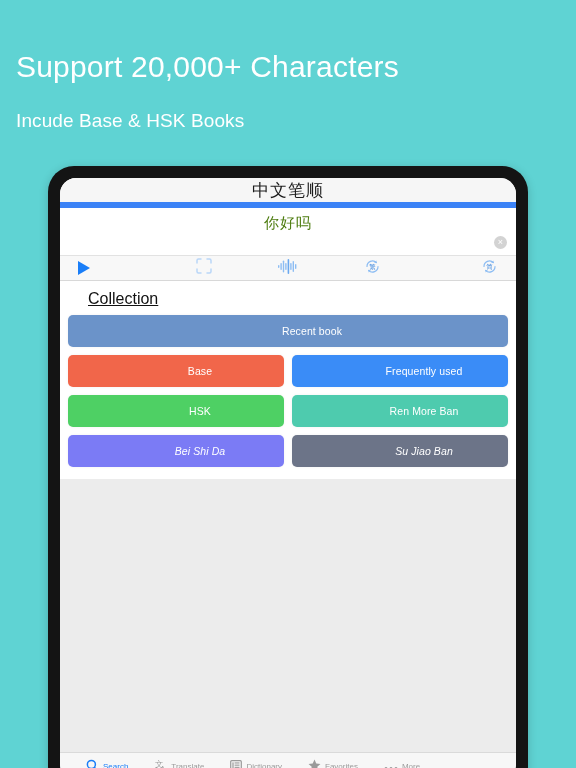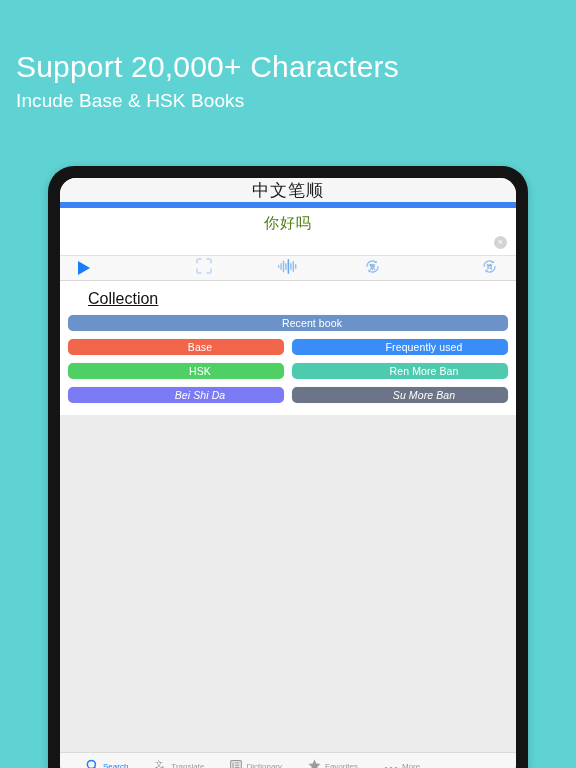--- a/index.html
+++ b/index.html
@@ -14,21 +14,21 @@
   .promo { position:absolute; top:0; left:16px; width:471px; text-align:left; }
   .promo-title {
     margin-top:50px;
     font-size:30px;
     font-weight:400;
     color:#ffffff;
     letter-spacing:0.2px;
     line-height:1.15;
   }
   .promo-sub {
-    margin-top:5px;
+    margin-top:25px;
     font-size:19px;
     font-weight:400;
     color:#ffffff;
     letter-spacing:0.1px;
   }
 
   
   .device {
     position:absolute;
     left:48px; top:166px;
@@ -145,21 +145,21 @@
   }
   .card-label {
     font-size:16px; color:#111;
     margin:0 0 7px 20px;
     text-decoration:underline;
   }
   .btn-row { display:flex; gap:8px; margin-bottom:8px; }
   .btn-row:last-child { margin-bottom:0;font-style:italic; }
   .cbtn {
     flex:1;
-    height:16px;
+    height:32px;
     border-radius:5px;
     display:flex; align-items:center; justify-content:center;
     color:#ffffff;
     font-size:10.5px;
     letter-spacing:0.1px;
     box-shadow:0 0 3px rgba(0,0,0,0.06);
     padding-left:48px;
   }
 
   
@@ -262,21 +262,21 @@
             <div class="btn-row">
               <div class="cbtn" style="background: rgb(241, 102, 74);">Base</div>
               <div class="cbtn" style="background: rgb(58, 140, 247);">Frequently used</div>
             </div>
             <div class="btn-row">
               <div class="cbtn" style="background: rgb(78, 208, 100);">HSK</div>
               <div class="cbtn" style="background: rgb(78, 203, 174);">Ren More Ban</div>
             </div>
             <div class="btn-row">
               <div class="cbtn" style="background: rgb(123, 123, 245);">Bei Shi Da</div>
-              <div class="cbtn" style="background: rgb(108, 116, 136);">Su More Ban</div>
+              <div class="cbtn" style="background: rgb(108, 116, 136);">Su Jiao Ban</div>
             </div>
           </div>
       </div>
     </div>
 
     <div class="tabbar" id="tabbar">
         <div class="tab active">
           <span><svg width="13" height="13" viewBox="0 0 14 14" fill="none" stroke="#1a7ef8" stroke-width="1.6" stroke-linecap="round">
               <circle cx="5.8" cy="5.8" r="4.3"></circle>
               <path d="M9.2 9.2 L13 13"></path>

